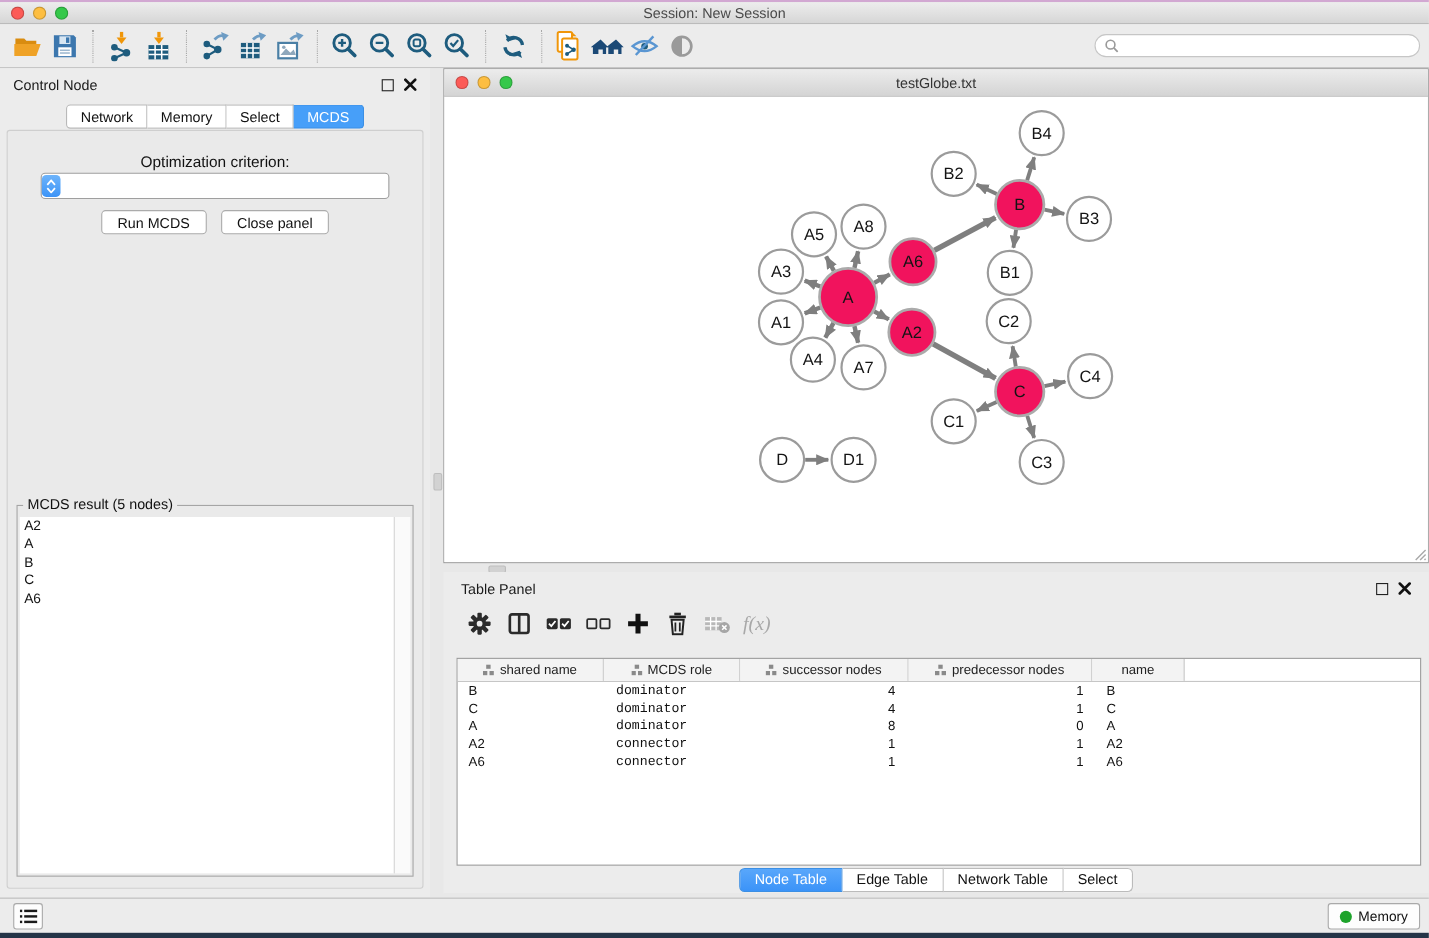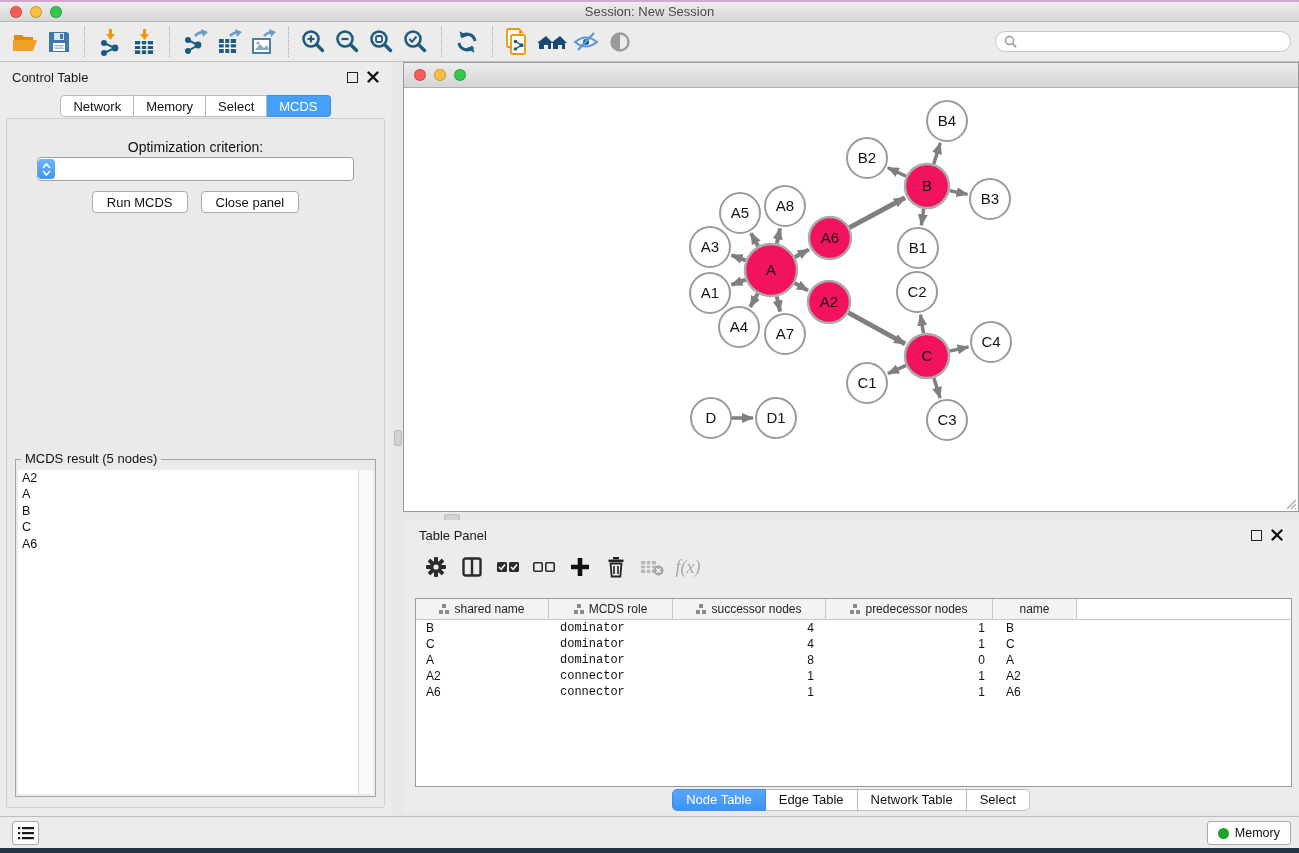--- a/index.html
+++ b/index.html
@@ -266,21 +266,21 @@
           <path d="M9.2 9.2L13 13" stroke="#9a9a9a" stroke-width="1.8"></path>
         </svg>
       <input type="text" placeholder="" style="">
     </div>
   </div>
 
   <div class="main">
 
     <div class="control-panel">
       <div class="panel-head">
-        <span class="ptitle">Control Table</span>
+        <span class="ptitle">Control Node</span>
         <span class="wicons">
           <span class="float-box"></span>
           <svg width="12" height="12" viewBox="0 0 12 12">
               <path d="M1.5 1.5L10.5 10.5M10.5 1.5L1.5 10.5" stroke="#111" stroke-width="2.4" stroke-linecap="round"></path>
             </svg>
         </span>
       </div>
       <div class="tabs-row">
         <div class="cp-tab">Network</div>
         <div class="cp-tab">Memory</div>
@@ -312,20 +312,21 @@
               <div class="mcds-item">C</div>
               <div class="mcds-item">A6</div>
             </div>
           <div class="mcds-scroll"></div>
         </div>
       </div>
     </div>
 
     <div class="net-window">
       <div class="net-titlebar">
+        <div class="title">testGlobe.txt</div>
         <div class="lights">
           <div class="light red"></div>
           <div class="light yellow"></div>
           <div class="light green"></div>
         </div>
       </div>
       <div class="net-canvas">
         <svg id="graph-svg" width="894" height="423">
             <defs>
               <marker id="arrow" markerUnits="userSpaceOnUse" markerWidth="12" markerHeight="10" refX="11" refY="5" orient="auto">

